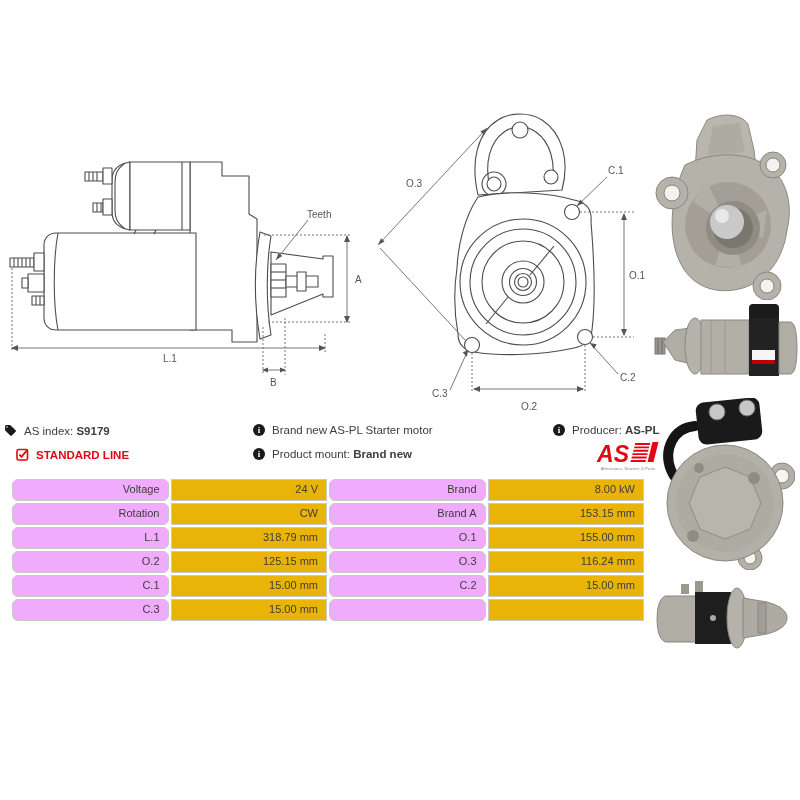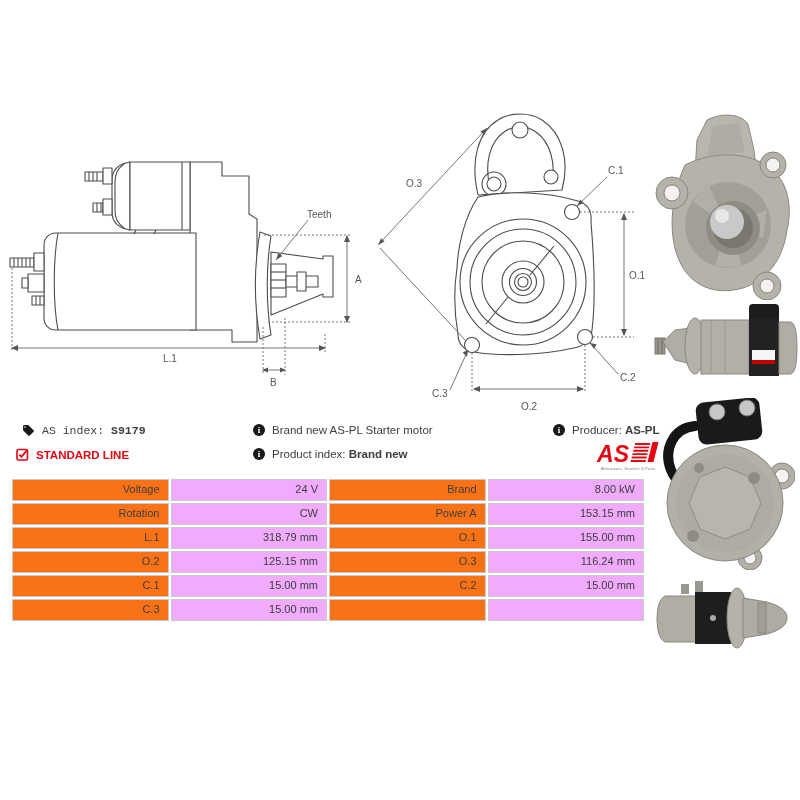--- a/index.html
+++ b/index.html
@@ -11,22 +11,22 @@
   .hdr-item{position:absolute;display:flex;align-items:center;gap:7px;font-size:11.5px;white-space:nowrap;}
   .hdr-item b{font-weight:bold;}
   .red{color:#e30613;font-weight:bold;}
   .info-icon{width:12px;height:12px;border-radius:50%;background:#1a1a1a;color:#fff;
              display:inline-flex;align-items:center;justify-content:center;
              font-size:9px;font-weight:bold;font-family:"Liberation Serif",serif;flex:0 0 auto;}
   
   table.spec{position:absolute;left:10px;top:477px;width:636px;border-collapse:separate;border-spacing:2px;table-layout:fixed;}
   table.spec td{border:1px solid #c9c9c9;font-size:11px;padding:3px 8px 2px 6px;text-align:right;
                 vertical-align:top;height:15px;line-height:13px;overflow:hidden;}
-  td.lbl{background:#f97316;color:#3d3d3d;}
-  td.val{background:#f0abfc;color:#3d3d3d;}
+  td.lbl{background:#f0abfc;color:#3d3d3d;border-radius:6px;}
+  td.val{background:#eab308;color:#3d3d3d;}
   
   .photo{position:absolute;}
 </style>
 </head>
 <body>
 
 <div class="page">
 
   <svg class="abs" style="left:8px;top:108px;" width="360" height="285" viewBox="0 0 360 285">
     <g stroke="#4c4c4c" stroke-width="1.1" fill="#ffffff" stroke-linejoin="round">
@@ -228,21 +228,21 @@
     <rect x="26" y="6" width="8" height="10" fill="#999990"></rect>
     <rect x="40" y="3" width="8" height="12" fill="#999990"></rect>
     <path d="M10,18 h32 v46 h-32 q-8,-4 -8,-23 q0,-19 8,-23 Z" fill="#b0ada5" stroke="#8a8781"></path>
     <rect x="40" y="14" width="36" height="52" fill="#1e1e1e"></rect>
     <circle cx="58" cy="40" r="3" fill="#aaaaaa"></circle>
     <ellipse cx="82" cy="40" rx="10" ry="30" fill="#b5b2aa" stroke="#8a8781"></ellipse>
     <path d="M88,20 L112,24 C126,28 132,33 132,40 C132,47 126,52 112,56 L88,60 Z" fill="#aeaba3" stroke="#8a8781"></path>
     <rect x="103" y="25" width="8" height="30" fill="#a39f97" stroke="#8a8781"></rect>
   </svg>
 
-  <div class="hdr-item" style="left:22px;top:424px;font-family:Liberation Mono, monospace;">
+  <div class="hdr-item" style="left:4px;top:424px;">
     <svg width="13" height="13" viewBox="0 0 24 24">
       <path fill="#1a1a1a" d="M21.41,11.58l-9-9A2,2,0,0,0,11,2H4A2,2,0,0,0,2,4v7a2,2,0,0,0,.59,1.42l9,9A2,2,0,0,0,13,22a2,2,0,0,0,1.41-.59l7-7A2,2,0,0,0,22,13,2,2,0,0,0,21.41,11.58ZM5.5,7A1.5,1.5,0,1,1,7,5.5,1.5,1.5,0,0,1,5.5,7Z"></path>
     </svg>
     <span><span>AS index:</span>&nbsp;<b>S9179</b></span>
   </div>
 
   <div class="hdr-item" style="left:16px;top:448px;">
     <svg width="13" height="13" viewBox="0 0 13 13">
       <rect x="1" y="1.5" width="10.5" height="10.5" rx="1.5" fill="none" stroke="#e30613" stroke-width="1.6"></rect>
       <path d="M3.4,6.6 L5.4,8.8 L11.6,1.6" fill="none" stroke="#e30613" stroke-width="1.8"></path>
@@ -250,21 +250,21 @@
     <span class="red">STANDARD LINE</span>
   </div>
 
   <div class="hdr-item" style="left:253px;top:424px;">
     <span class="info-icon">i</span>
     <span>Brand new AS-PL Starter motor</span>
   </div>
 
   <div class="hdr-item" style="left:253px;top:448px;">
     <span class="info-icon">i</span>
-    <span><span>Product index:</span>&nbsp;<b>Brand new</b></span>
+    <span><span>Product mount:</span>&nbsp;<b>Brand new</b></span>
   </div>
 
   <div class="hdr-item" style="left:553px;top:424px;">
     <span class="info-icon">i</span>
     <span><span>Producer:</span>&nbsp;<b>AS-PL</b></span>
   </div>
 
   <svg class="abs" style="left:596px;top:440px;" width="64" height="32" viewBox="0 0 64 32">
     <text x="17" y="22" font-size="23" font-weight="bold" font-style="italic" fill="#e30613" text-anchor="middle">AS</text>
     <g fill="#e30613" transform="skewX(-14)">
@@ -289,21 +289,21 @@
     <tbody>
       <tr>
         <td class="lbl">Voltage</td>
         <td class="val">24 V</td>
         <td class="lbl">Brand</td>
         <td class="val">8.00 kW</td>
       </tr>
       <tr>
         <td class="lbl">Rotation</td>
         <td class="val">CW</td>
-        <td class="lbl">Power A</td>
+        <td class="lbl">Brand A</td>
         <td class="val">153.15 mm</td>
       </tr>
       <tr>
         <td class="lbl">L.1</td>
         <td class="val">318.79 mm</td>
         <td class="lbl">O.1</td>
         <td class="val">155.00 mm</td>
       </tr>
       <tr>
         <td class="lbl">O.2</td>

